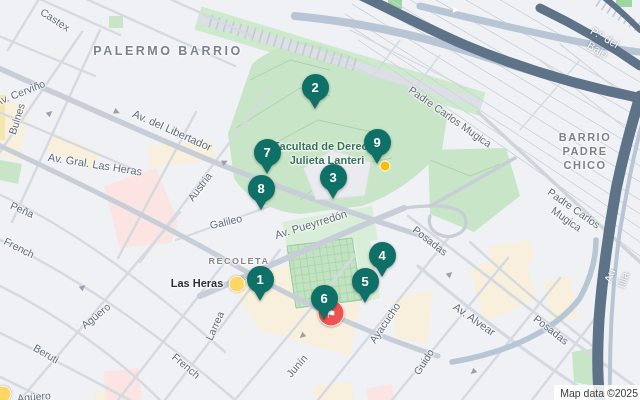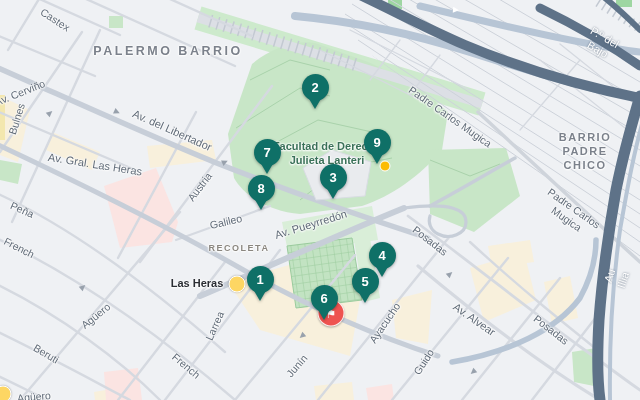--- a/index.html
+++ b/index.html
@@ -224,21 +224,21 @@
       <div class="lbl st" style="left: 424px; top: 362px; --rot: -57deg;">Guido</div>
       <div class="lbl st av" style="left: 311px; top: 225px; --rot: -17deg;">Av. Pueyrredón</div>
       <div class="lbl st" style="left: 430px; top: 241px; --rot: 38deg;">Posadas</div>
       <div class="lbl st" style="left: 551px; top: 330px; --rot: 38deg;">Posadas</div>
       <div class="lbl st av" style="left: 474px; top: 320px; --rot: 35deg;">Av. Alvear</div>
       <div class="lbl st" style="left: 450px; top: 117px; --rot: 35deg;">Padre Carlos Mugica</div>
       <div class="lbl st" style="left: 570px; top: 214px; --rot: 35deg;">Padre Carlos Mugica</div>
       <div class="lbl hw" style="left: 601px; top: 44px; --rot: 30deg;">P.º del Bajo</div>
       <div class="lbl hw" style="left: 617px; top: 278px; --rot: -72deg;">Au Illia</div>
       <div class="lbl area" style="left: 168px; top: 52px; --rot: 0deg;">PALERMO BARRIO</div>
-      <div class="lbl area sm" style="left: 239px; top: 249px; --rot: 0deg;">RECOLETA</div>
+      <div class="lbl area sm" style="left: 239px; top: 262px; --rot: 0deg;">RECOLETA</div>
       <div class="lbl area md" style="left: 585px; top: 152px; --rot: 0deg;">BARRIO PADRE
 CHICO</div>
       <div class="lbl poi green" style="left: 327px; top: 154px; --rot: 0deg;">Facultad de Derecho
 Julieta Lanteri</div>
       <div class="lbl poi dark" style="left: 197px; top: 284px; --rot: 0deg;">Las Heras</div>
     </div>
 
   <div>
 
   <div class="arr" style="left: 50px; top: 113px; --rot: 50deg;"></div>
@@ -291,13 +291,16 @@
         <span class="num">8</span>
       </div>
       <div class="marker" style="left: 267px; top: 152px;">
         <span class="num">7</span>
       </div>
       <div class="marker" style="left: 377px; top: 142px;">
         <span class="num">9</span>
       </div>
     </div>
 
+  <div class="attrib">
+    <span>Map data ©2025</span>
+  </div>
 </div>
 
 </body></html>

